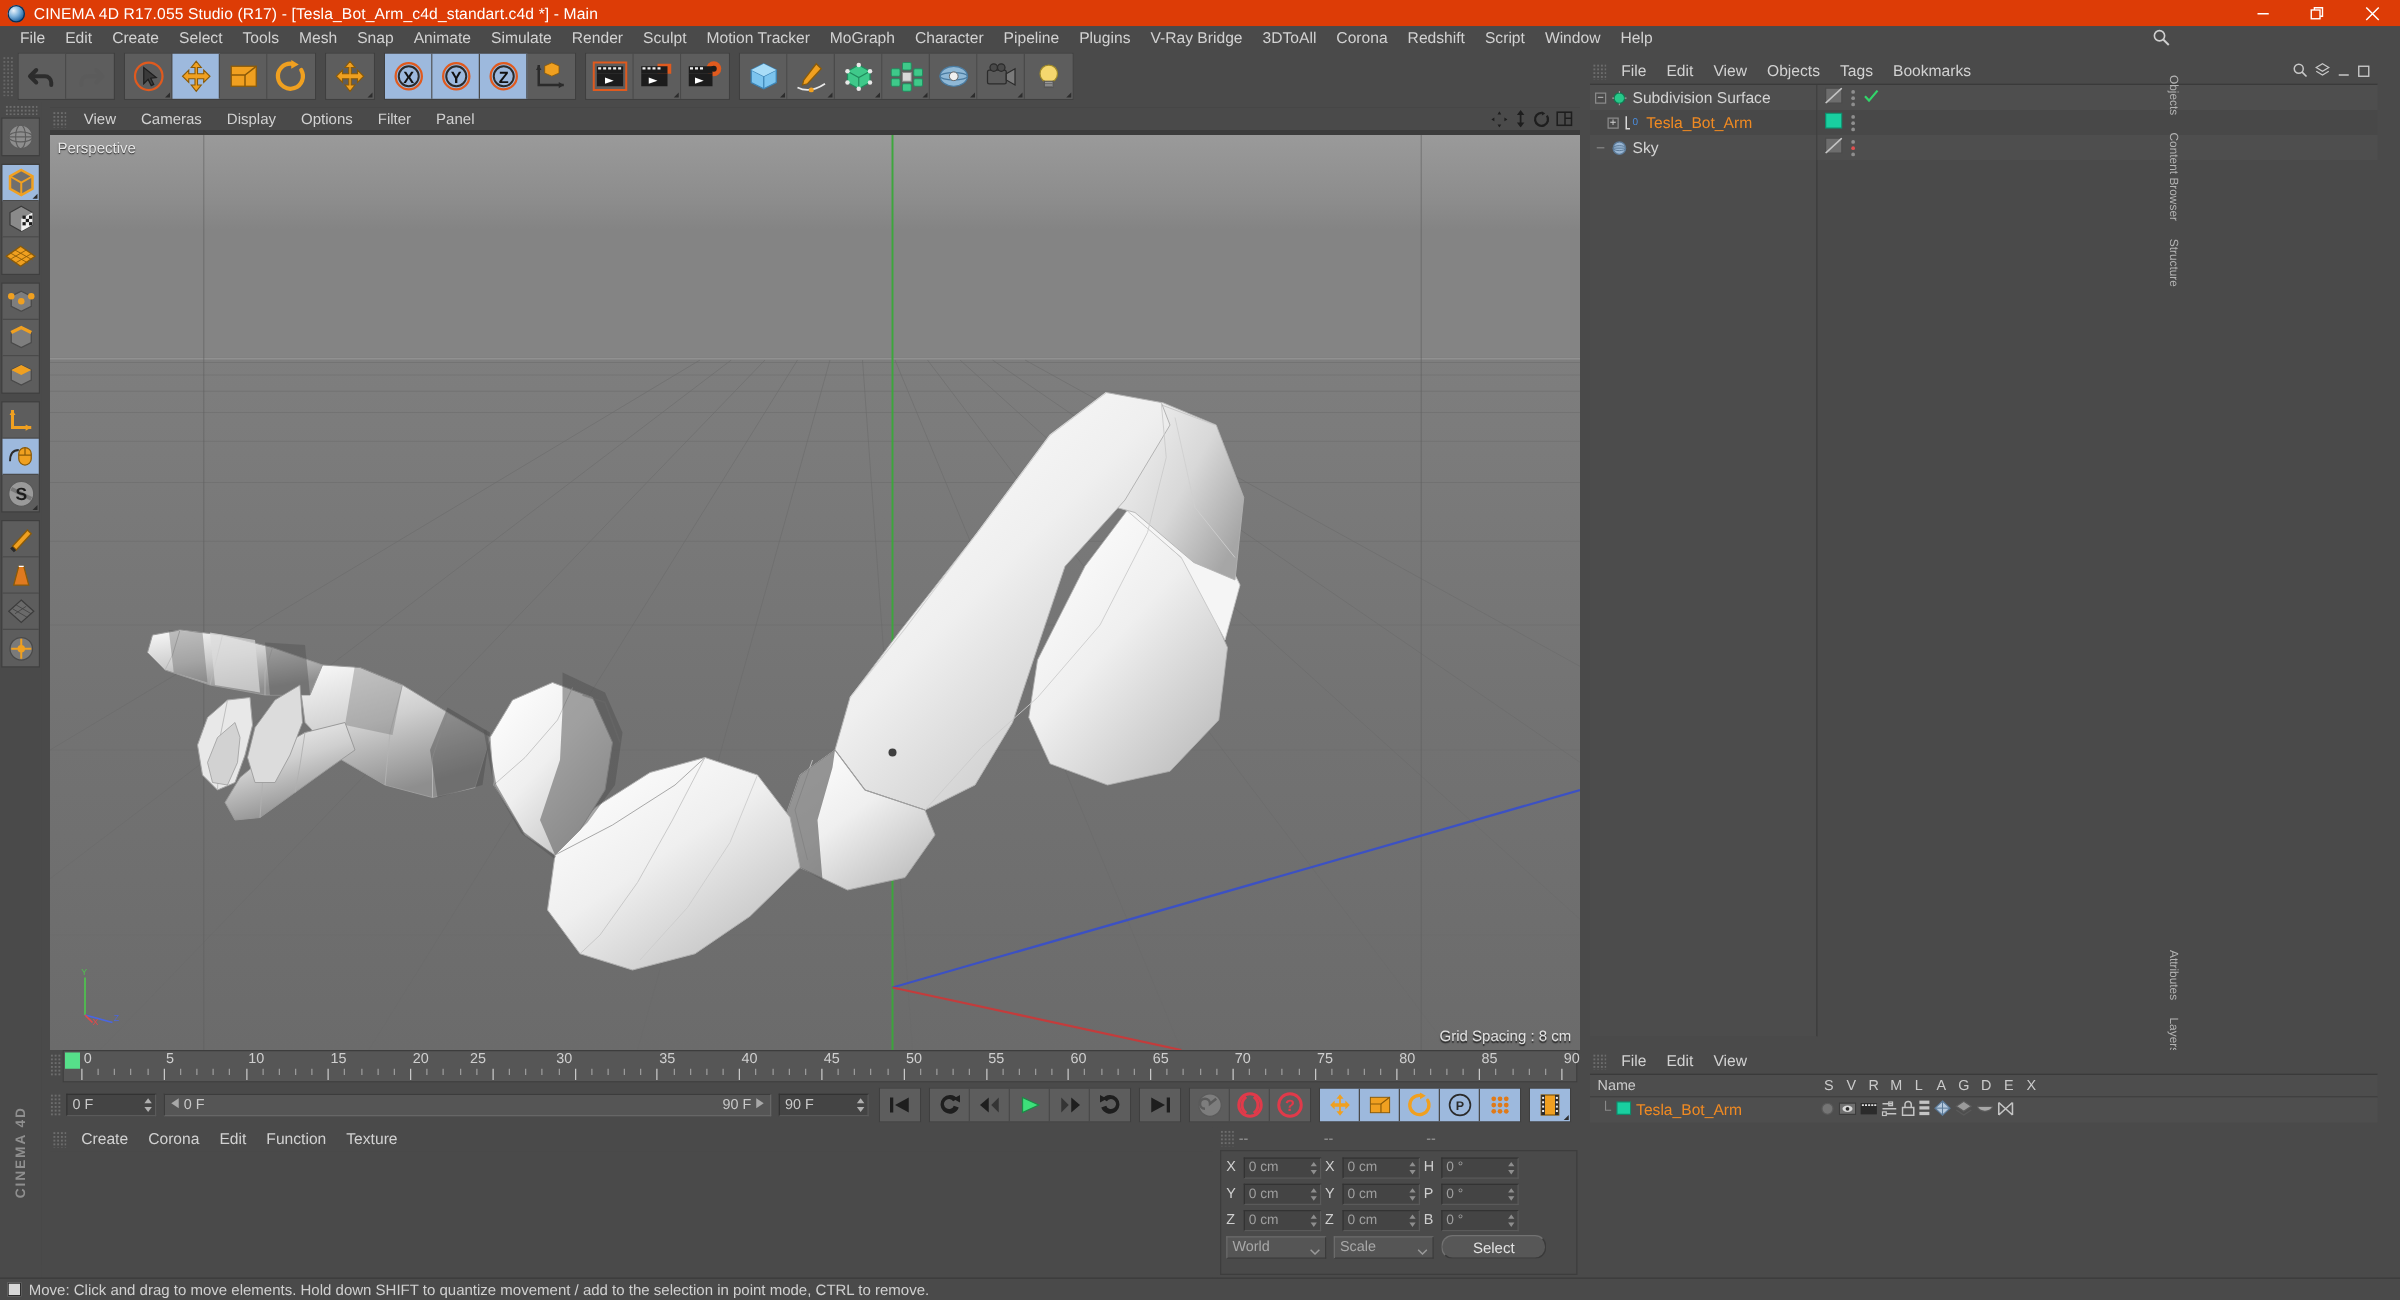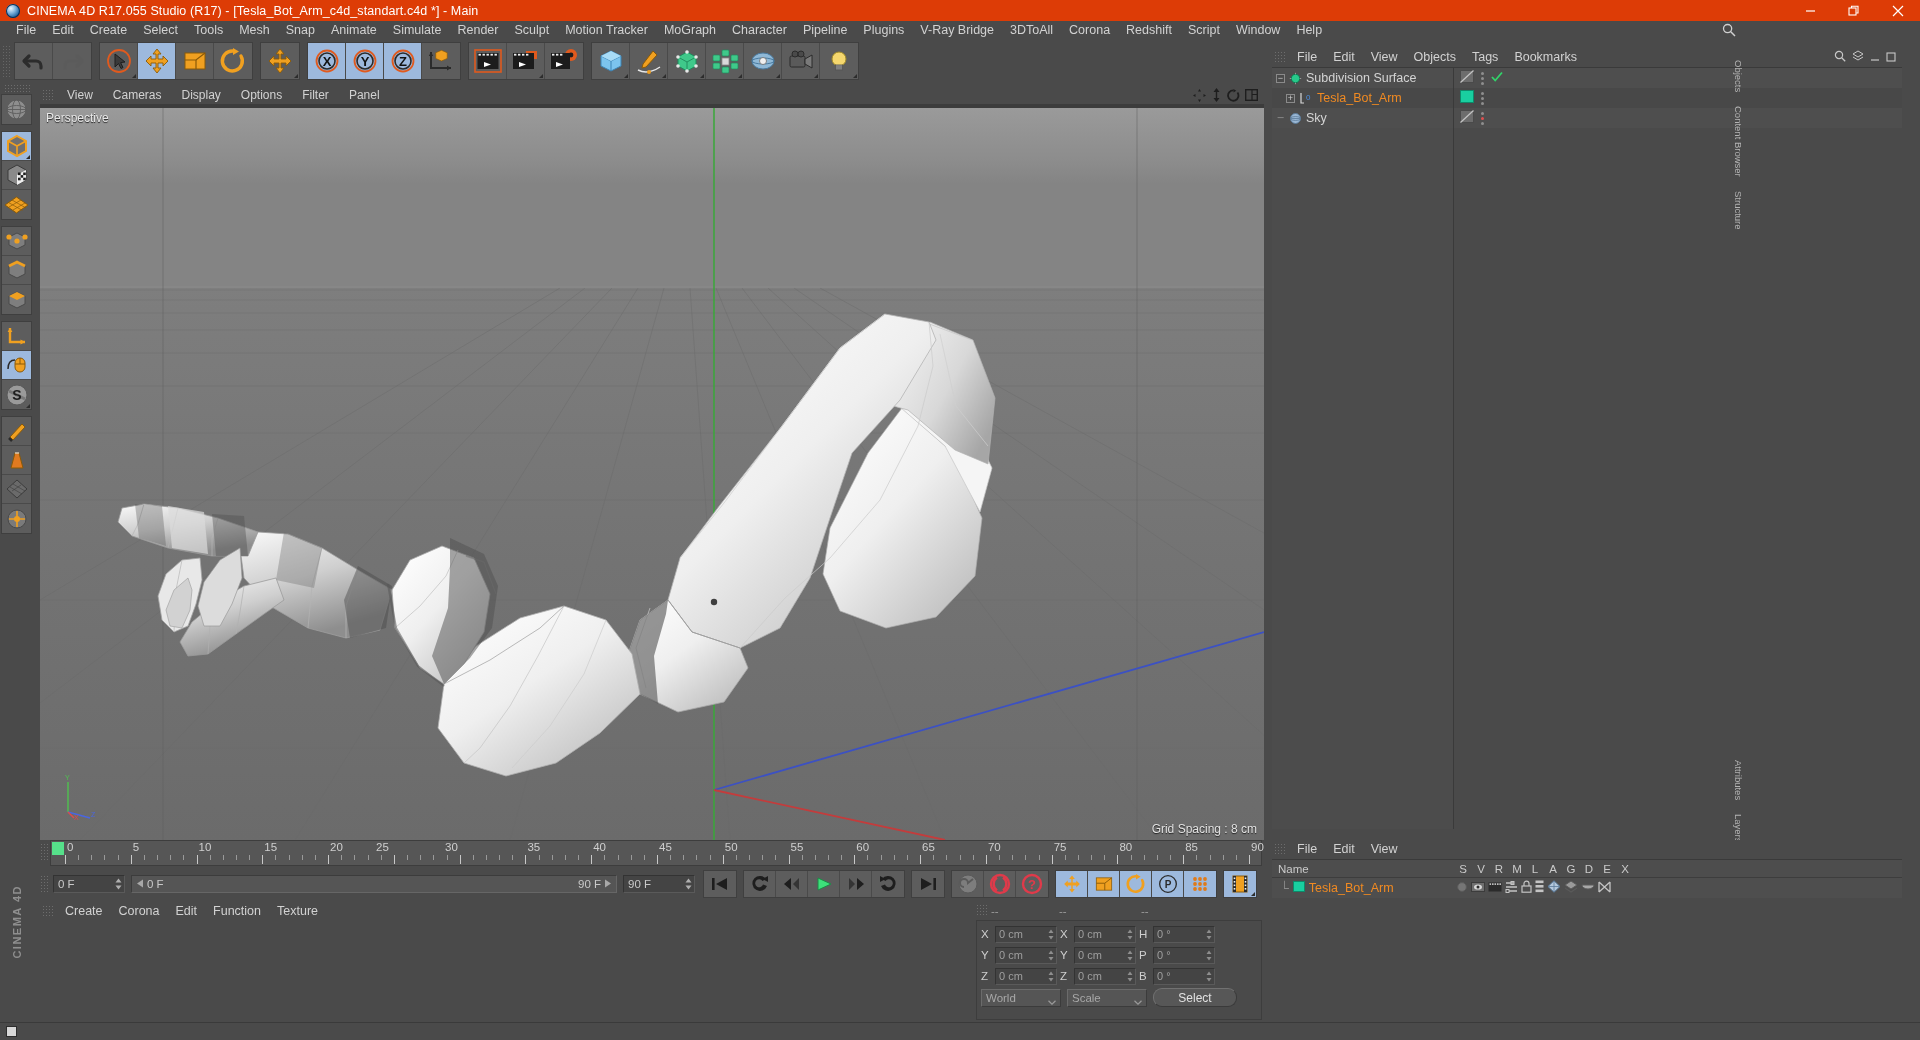--- a/index.html
+++ b/index.html
@@ -1417,15 +1417,16 @@
           <span><svg width="13" height="12" viewBox="0 0 13 12">
                 <path d="M1 1 V11 M12 1 V11 M1 1 L12 11 M1 11 L12 1" stroke="#c4c4c4" stroke-width="1.3" fill="none"></path>
               </svg></span>
         </span>
       </div>
     </div>
   </div>
 
   <div class="status">
     <div class="status-sq"></div>
+    <div class="status-text">Move: Click and drag to move elements. Hold down SHIFT to quantize movement / add to the selection in point mode, CTRL to remove.</div>
   </div>
 
 </div>
 
 </body></html>

